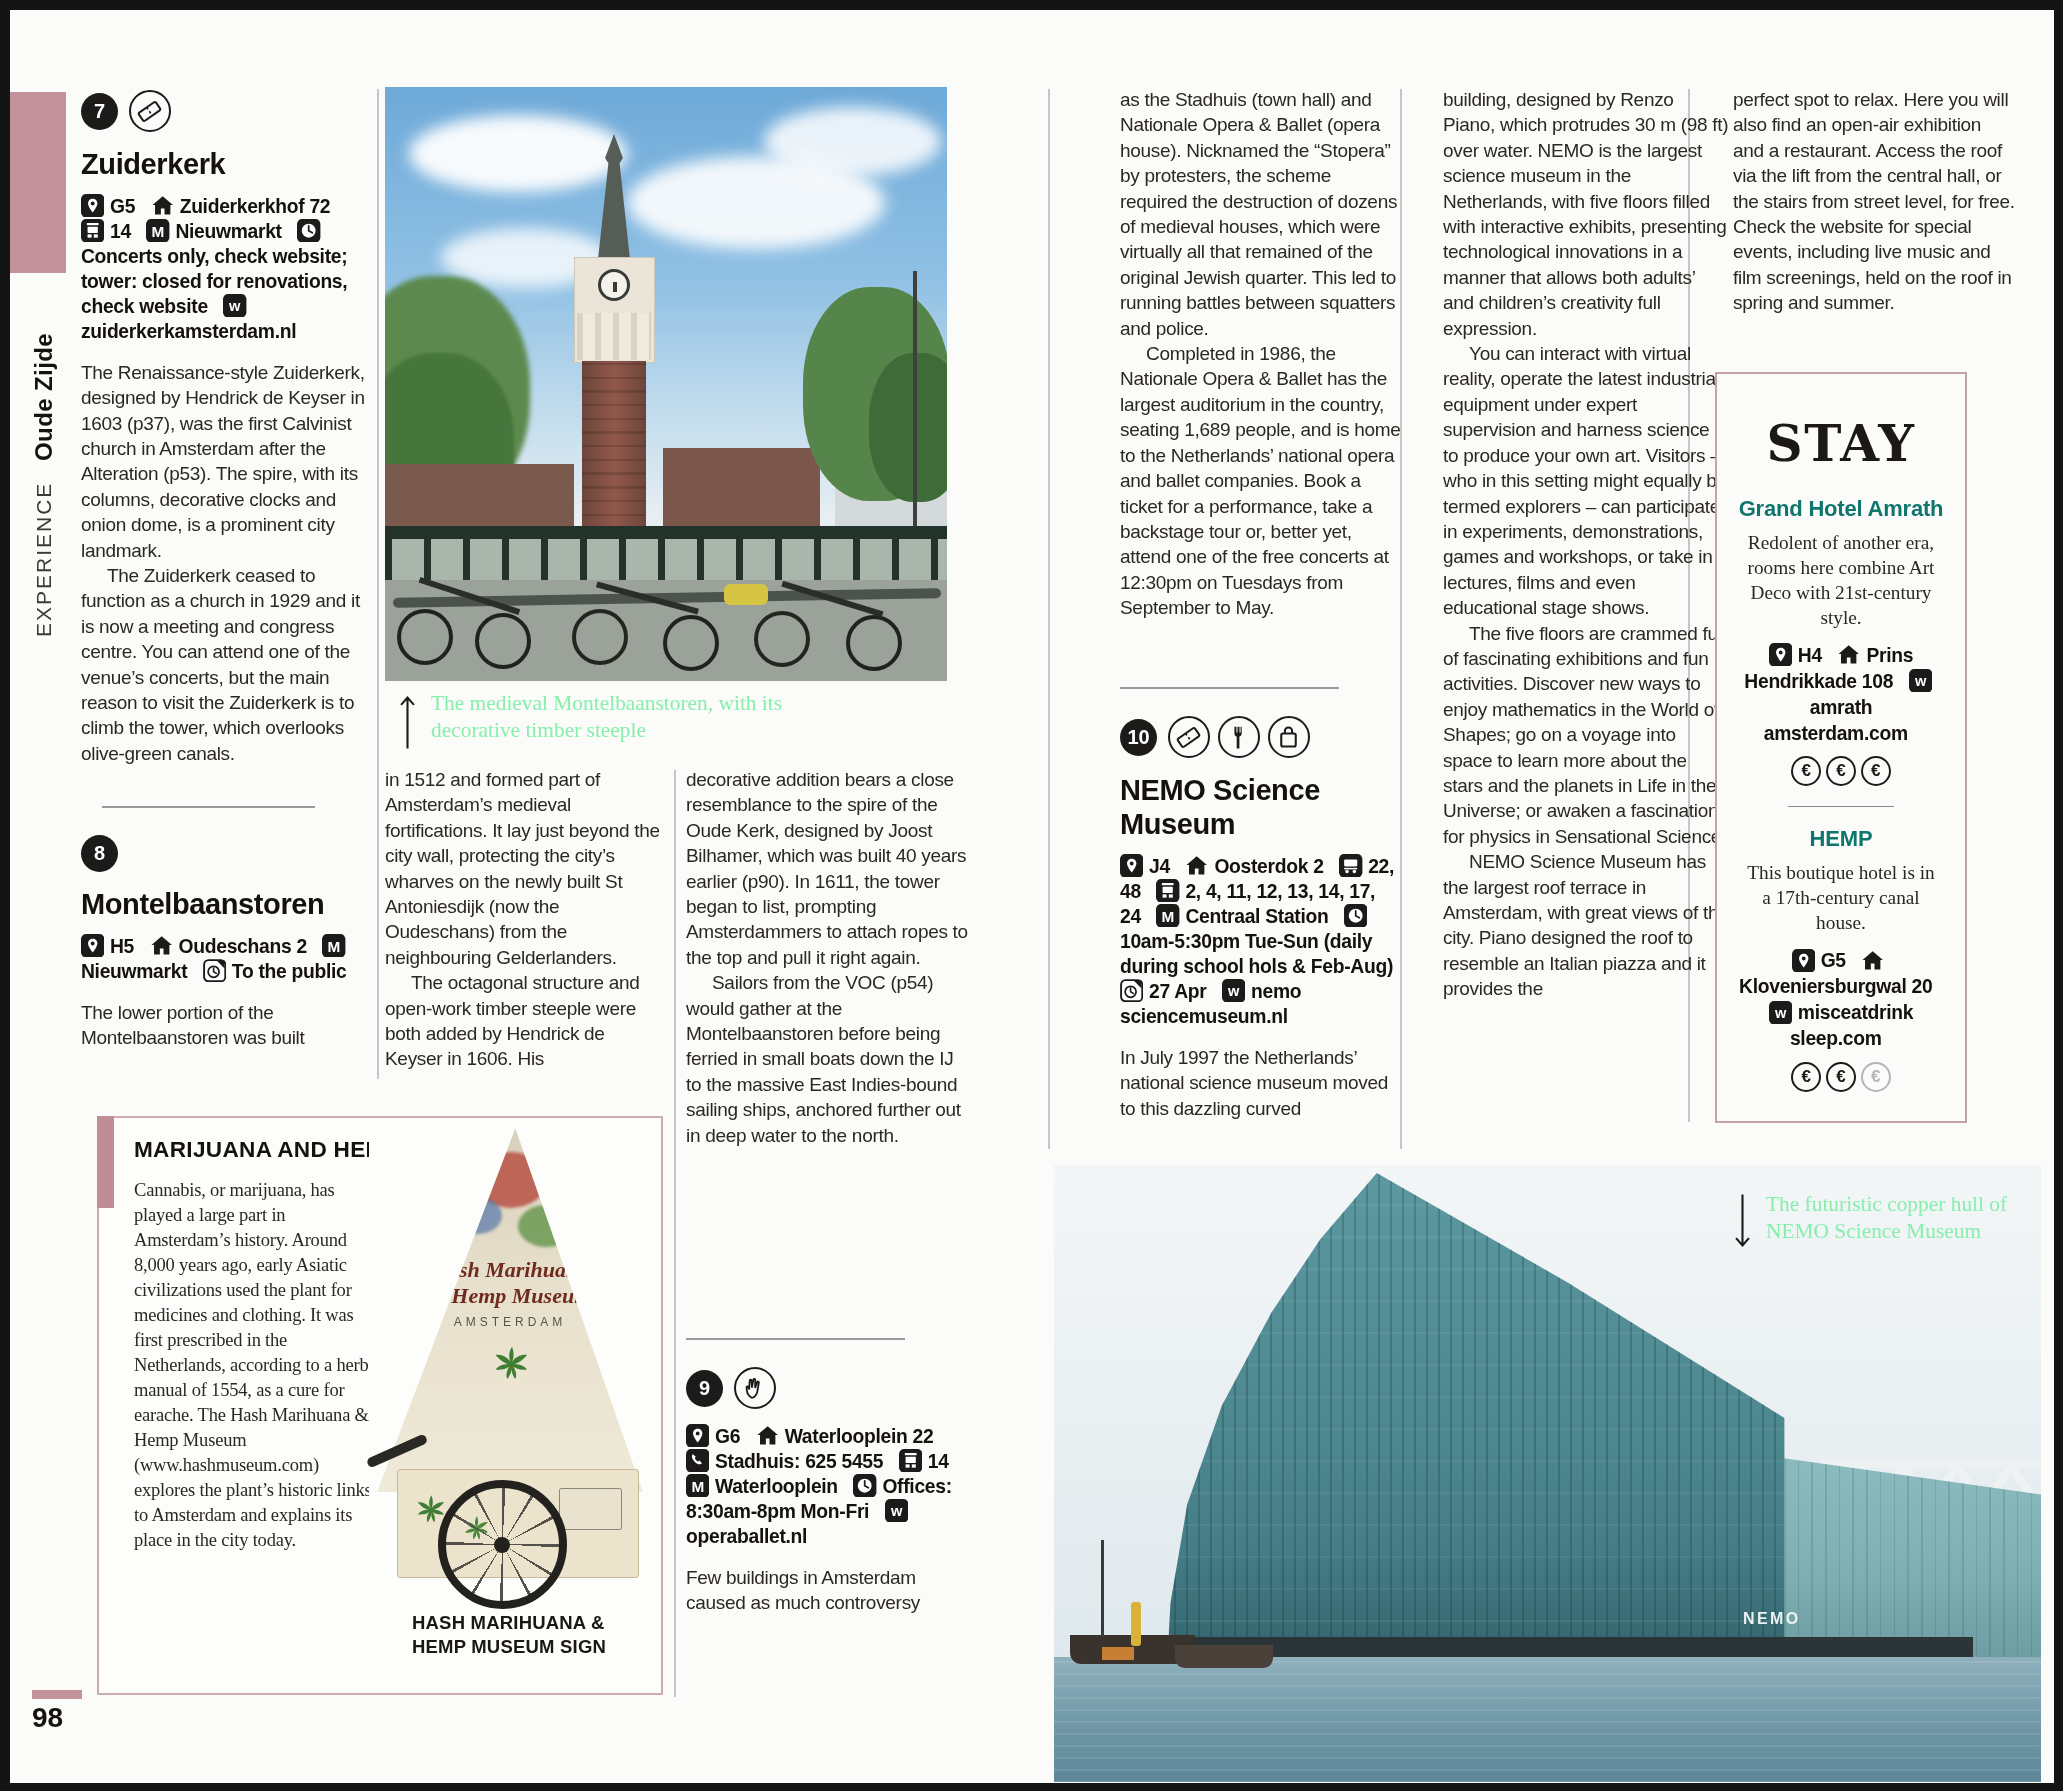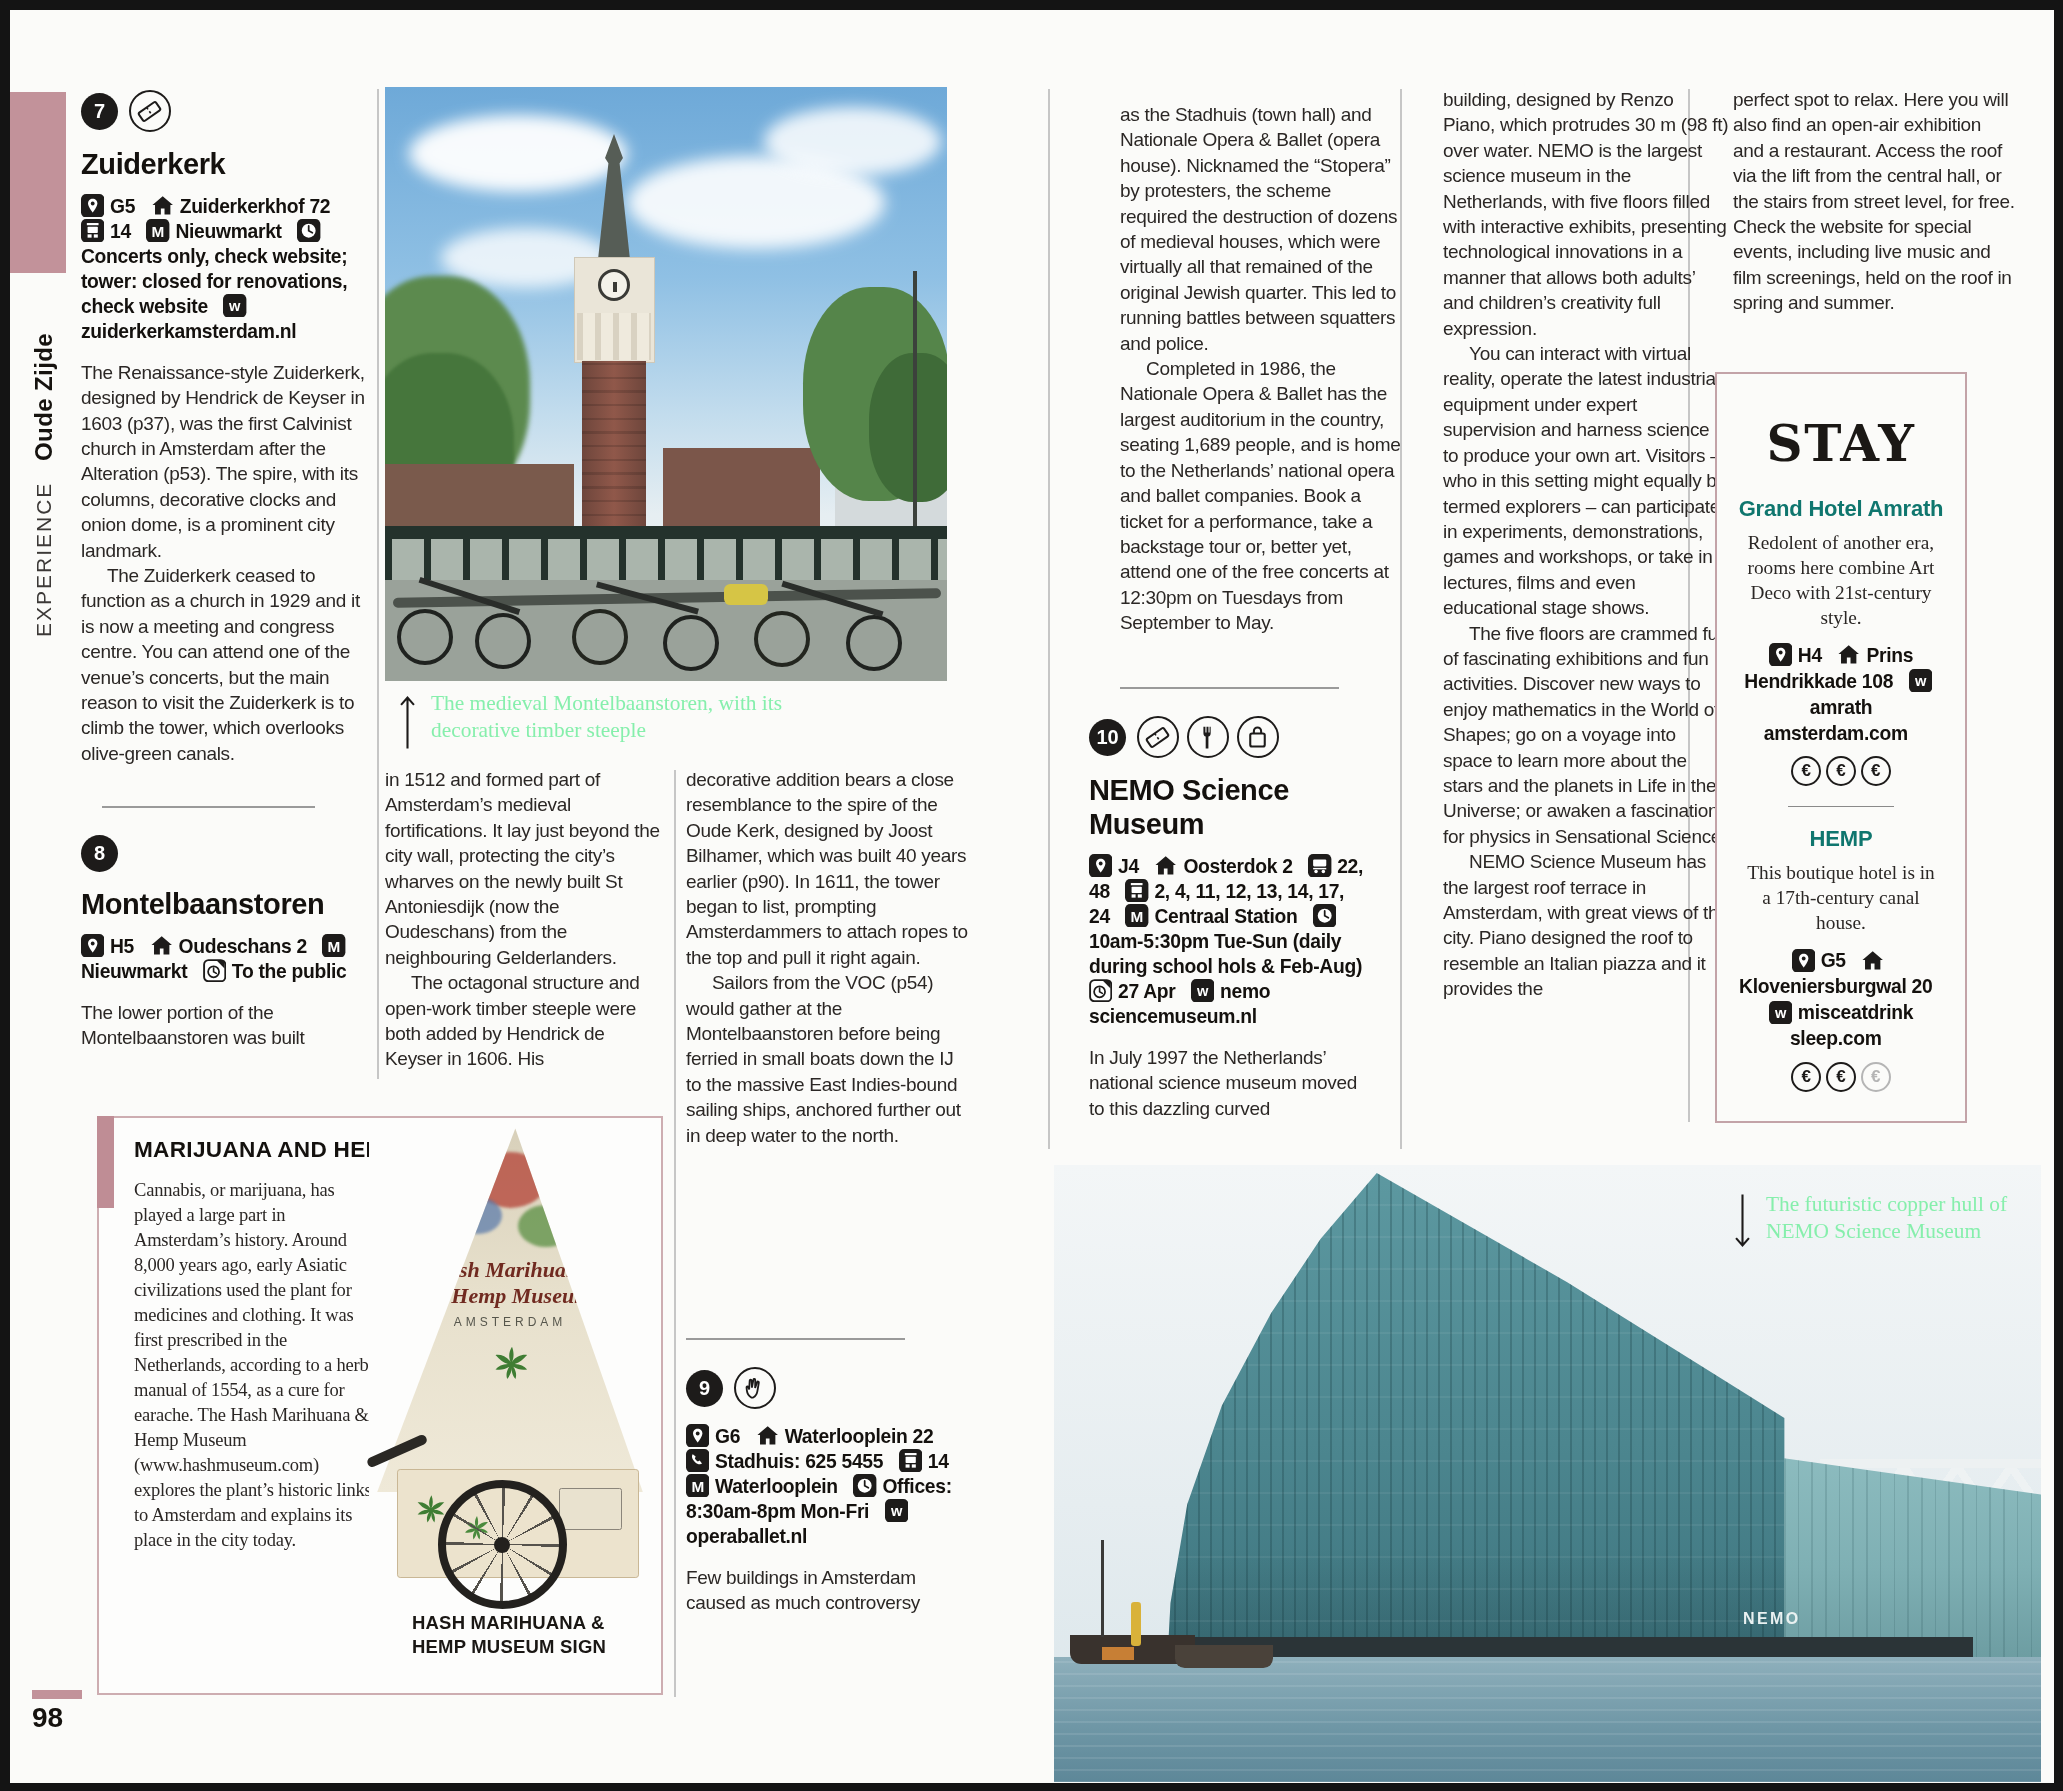--- a/index.html
+++ b/index.html
@@ -254,26 +254,26 @@
             <rect width="32" height="32" rx="7" fill="#1d1b1a"></rect>
             <circle cx="16" cy="16" r="9.5" fill="#fff"></circle>
             <path d="M16 9.5V16l5 2.8" stroke="#1d1b1a" stroke-width="2.4" fill="none" stroke-linecap="round"></path>
           </svg></span><b>Offices: 8:30am-8pm Mon-Fri</b> <span class="ic"><svg viewBox="0 0 32 32" style="font-size:24px">
             <rect width="32" height="32" rx="7" fill="#1d1b1a"></rect>
             <text x="16" y="23.5" text-anchor="middle" font-family="Liberation Sans,sans-serif" font-size="20" font-weight="bold" fill="#fff">w</text>
           </svg></span><b>operaballet.nl</b> </p>
     <p class="bp">Few buildings in Amsterdam caused as much controversy</p>
   </div>
 
-  <div class="colflow" style="left:1120px;top:102px;width:282px">
+  <div class="colflow" style="left:1120px;top:87px;width:282px">
     <p class="bp">as the Stadhuis (town hall) and Nationale Opera &amp; Ballet (opera house). Nicknamed the “Stopera” by protesters, the scheme required the destruction of dozens of medieval houses, which were virtually all that remained of the original Jewish quarter. This led to running battles between squatters and police.</p>
     <p class="bp ind">Completed in 1986, the Nationale Opera &amp; Ballet has the largest auditorium in the country, seating 1,689 people, and is home to the Netherlands’ national opera and ballet companies. Book a ticket for a performance, take a backstage tour or, better yet, attend one of the free concerts at 12:30pm on Tuesdays from September to May.</p>
   </div>
   <div class="hrule" style="left:1120px;top:687px;width:219px"></div>
-  <div class="colflow" style="left:1089px;top:713px;width:284px">
+  <div class="colflow" style="left:1120px;top:713px;width:284px">
     <div class="sec-head">
       <span class="num">10</span>
       <span class="badges">
           <span class="badge">
             <svg viewBox="0 0 32 32">
               <g transform="rotate(-35 16 16)">
                 <rect x="4.5" y="10.5" width="23" height="11" rx="2" fill="none" stroke="#1d1b1a" stroke-width="2.2"></rect>
                 <path d="M16 10.5v11" stroke="#1d1b1a" stroke-width="1.8" stroke-dasharray="2.6 2.6"></path>
               </g>
             </svg>

